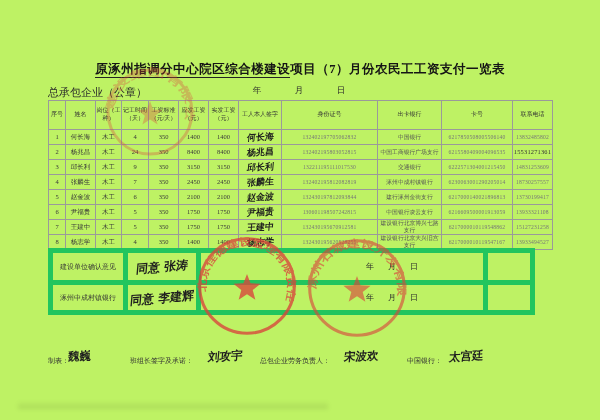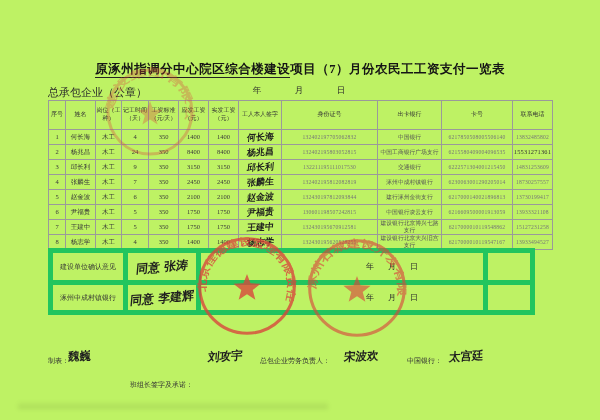--- a/index.html
+++ b/index.html
@@ -35,21 +35,21 @@
   .approve tr.a3{height:34px;}
   .alabel{font-size:7px;text-align:center;color:#333;}
   .asig{text-align:center;overflow:visible;}
   .asig .hw{font-size:12px;transform:rotate(-5deg) skewX(-10deg);}
   .adate{font-size:8px;color:#2a2a2a;text-align:left;padding-left:165px !important;letter-spacing:3px;}
   
   .footer span{position:absolute;white-space:nowrap;}
   .flabel{top:356px;font-size:7px;color:#333;}
   .fsig{top:349px;font-size:11.5px;}
   .p1l{left:48px;}  .p1s{left:68px;}
-  .p2l{left:130px;margin-top:24px;} .p2s{left:208px;}
+  .p2l{left:130px;} .p2s{left:208px;}
   .p3l{left:260px;} .p3s{left:344px;}
   .p4l{left:407px;} .p4s{left:449px;}
   
   .stamp{position:absolute;pointer-events:none;}
   .stamp-top{left:100px;top:62px;opacity:.32;}
   .stamp-left{left:192px;top:231px;opacity:.78;}
   .stamp-right{left:302px;top:233px;opacity:.62;}
   .scan-shade{position:absolute;left:18px;top:401px;width:310px;height:8px;
               background:linear-gradient(rgba(0,0,0,0),rgba(0,0,0,.10));filter:blur(2px);}
 </style>

